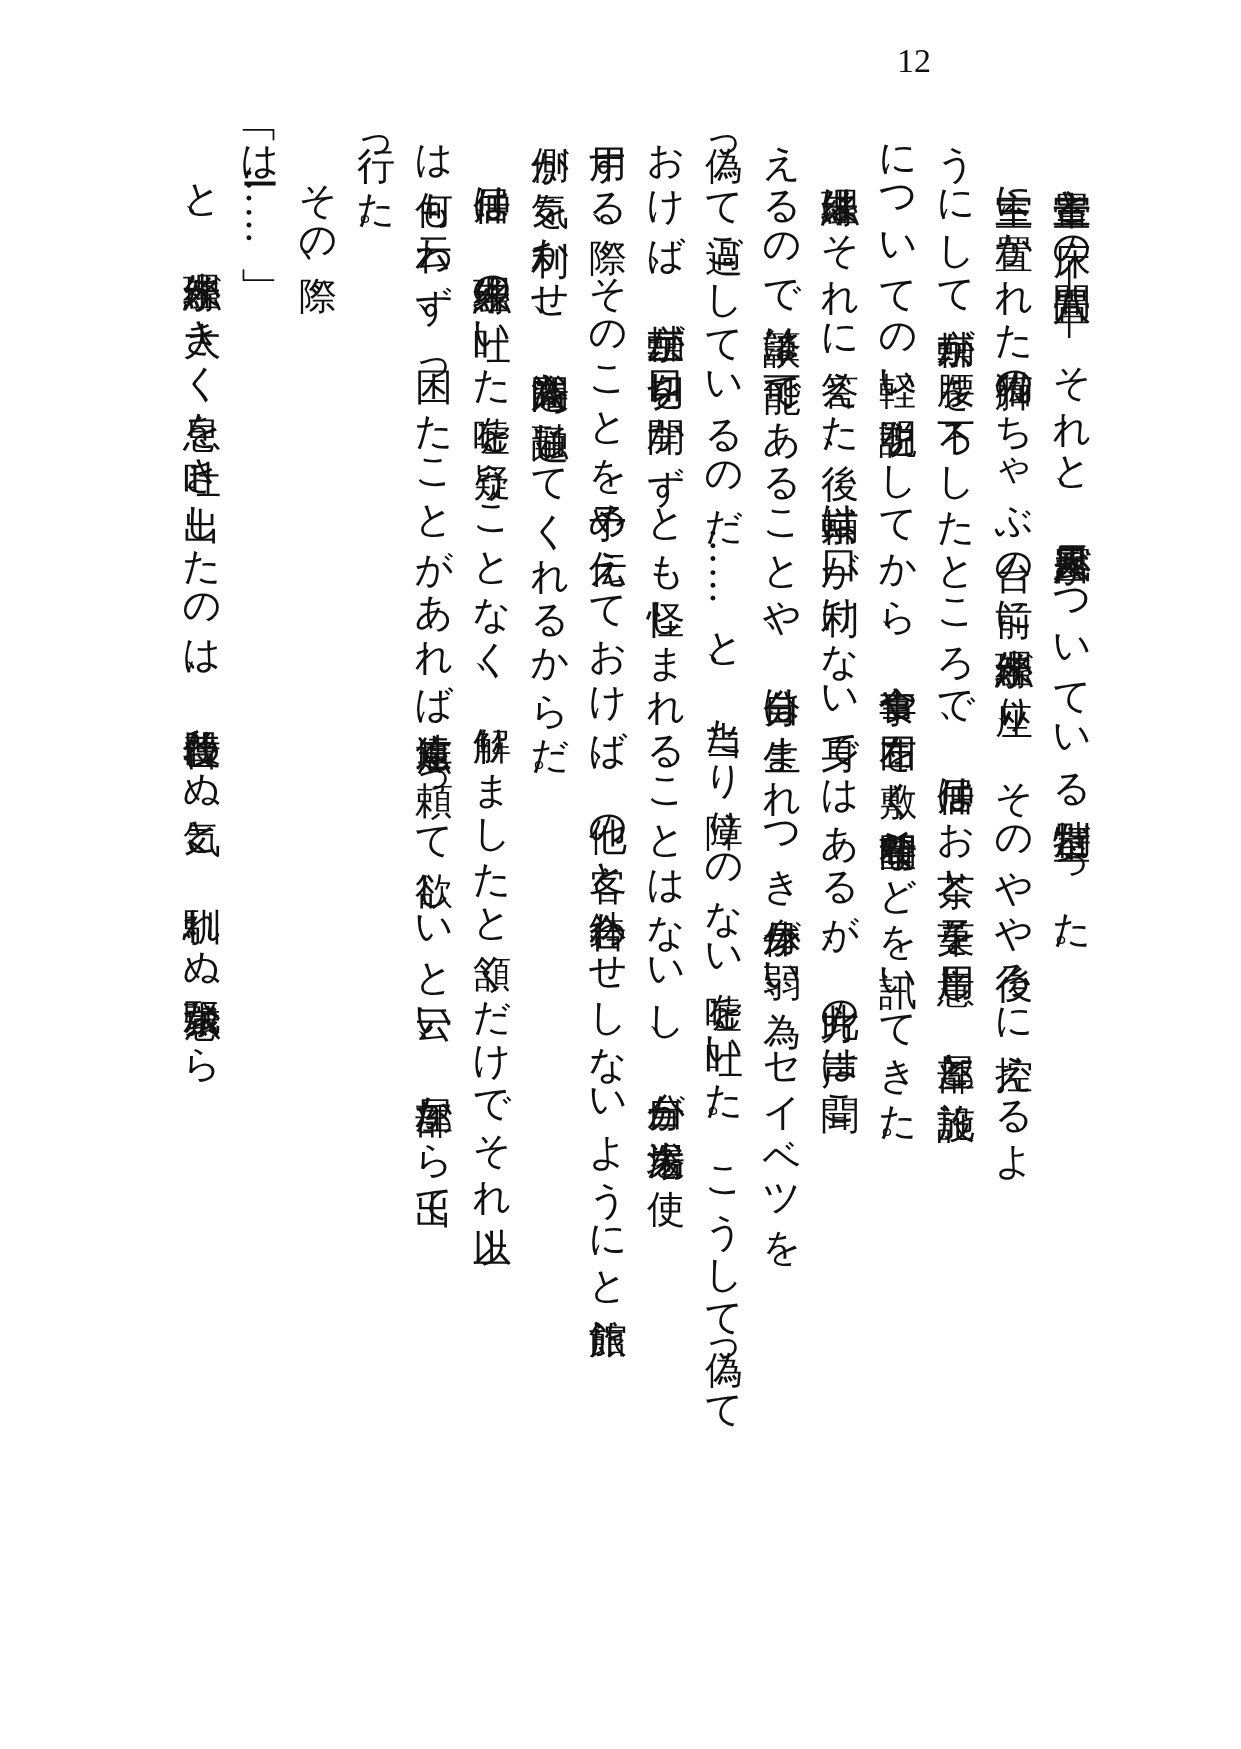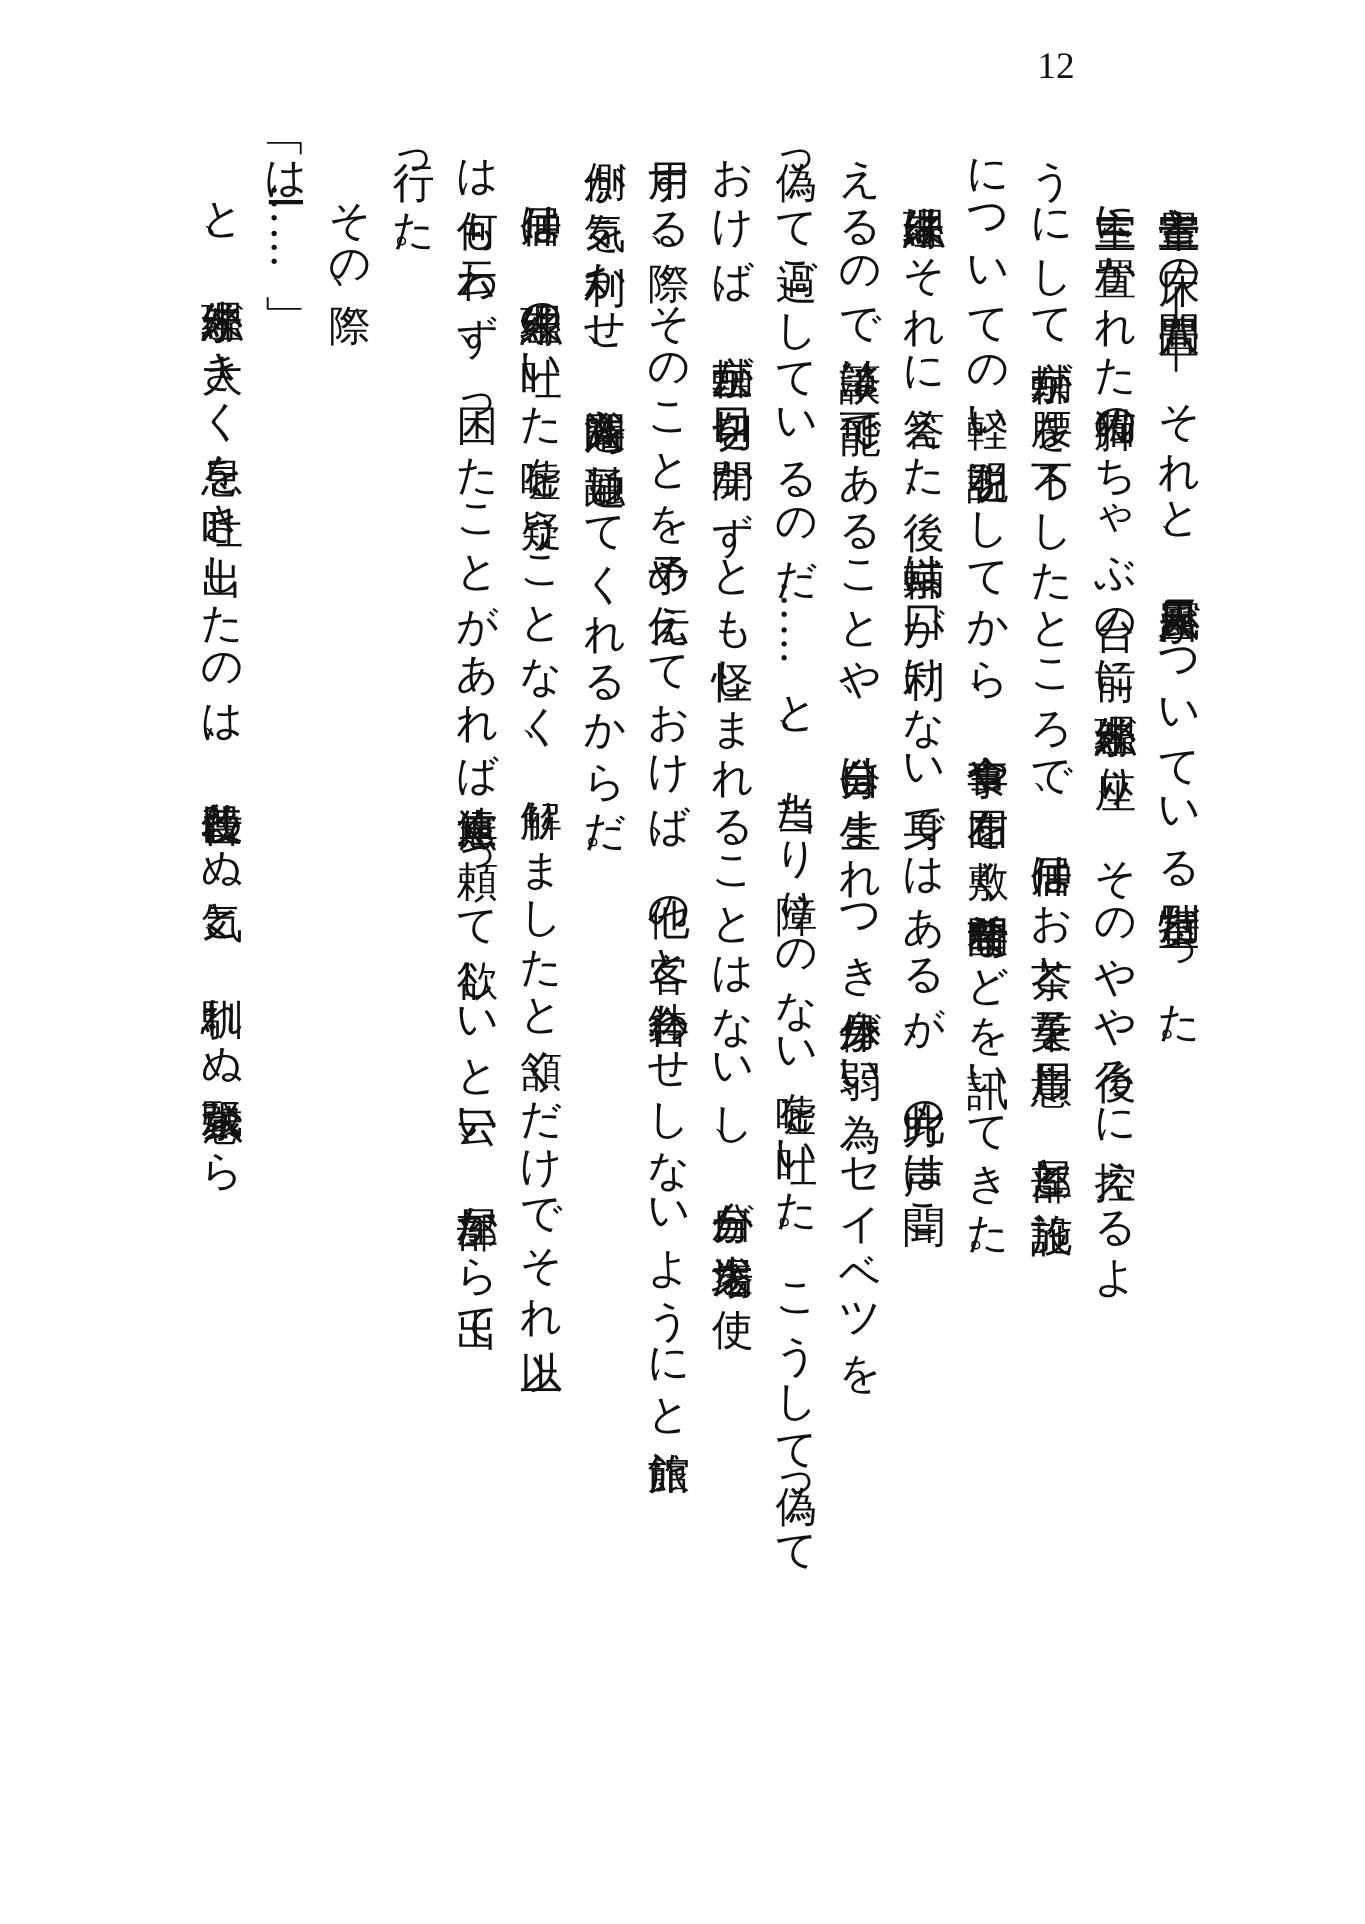--- a/index.html
+++ b/index.html
@@ -1,18 +1,18 @@
 <!DOCTYPE html>
 <html><head>
 <meta charset="utf-8">
 <style>
   html, body { margin: 0; padding: 0; background: #ffffff; }
   body { width: 1241px; height: 1749px; position: relative; overflow: hidden; }
   .page-number {
-    position: absolute; left: 938px; top: 44px; width: 44px;
+    position: absolute; left: 892px; top: 44px; width: 44px;
     font-family: "Liberation Serif", "DejaVu Serif", serif;
     font-size: 34px; color: #111; text-align: center; line-height: 1;
   }
   .text-block {
     position: absolute; top: 118px; right: 140px; height: 1440px;
     writing-mode: vertical-rl;
     font-family: "DejaVu Serif", "Liberation Serif", serif;
     font-size: 38px; line-height: 58px; letter-spacing: 1.6px;
     color: #111;
   }

